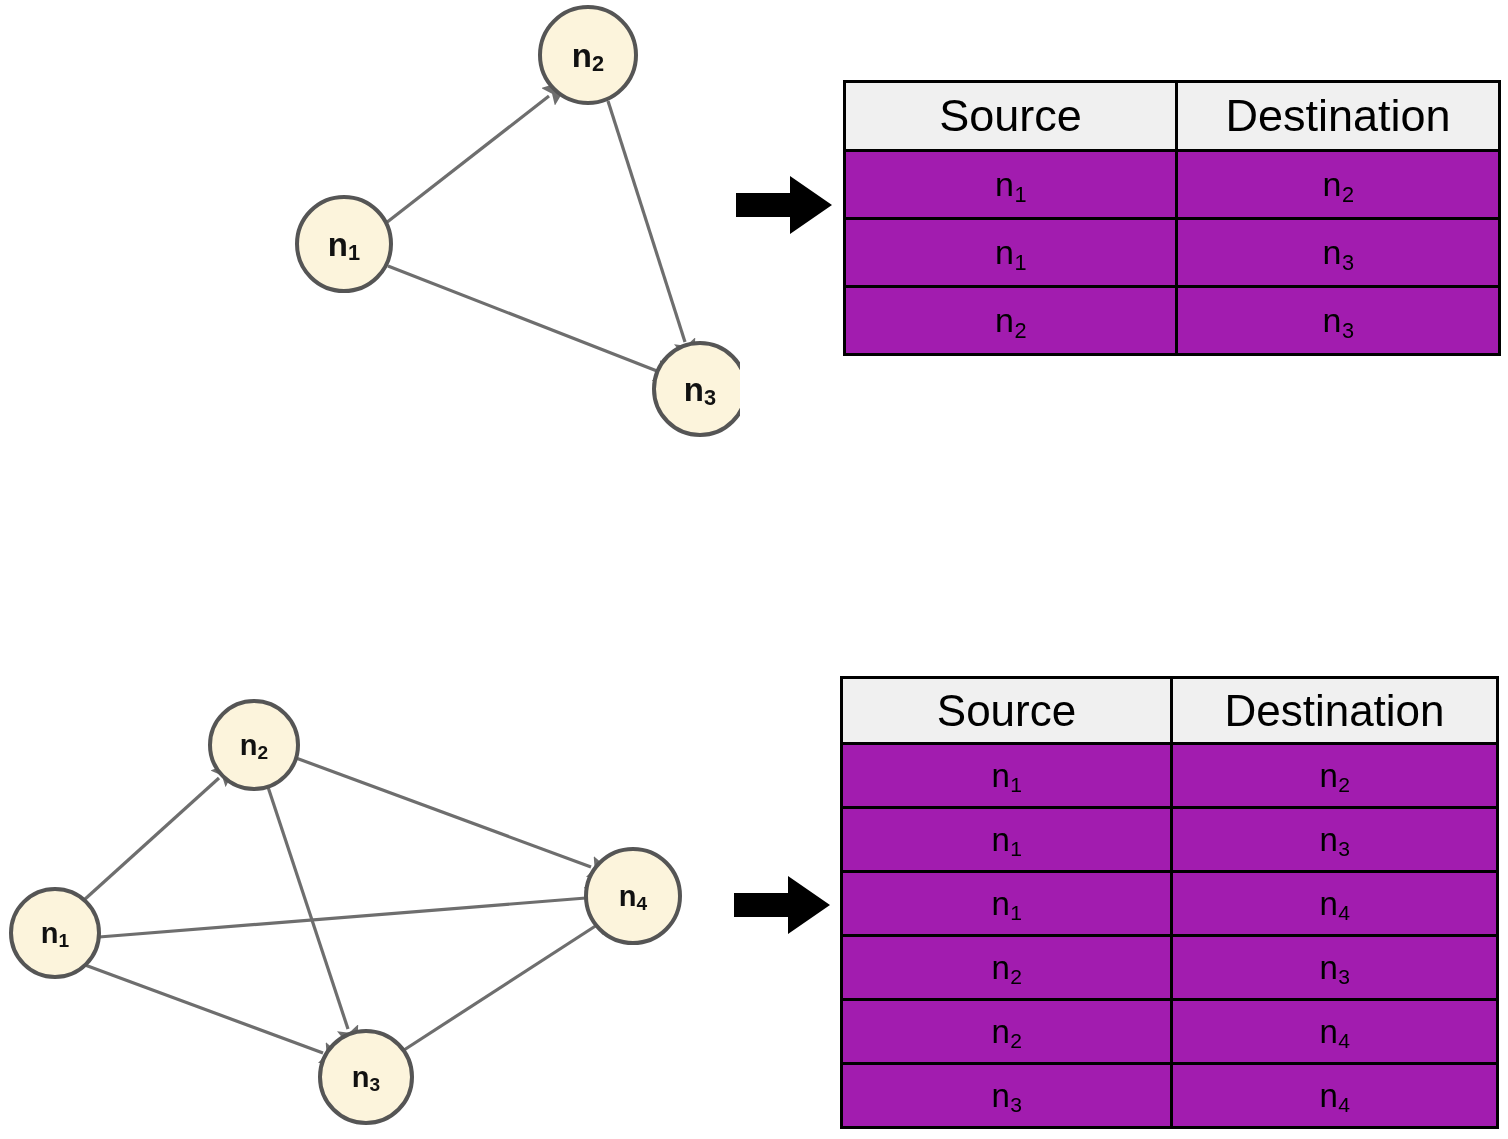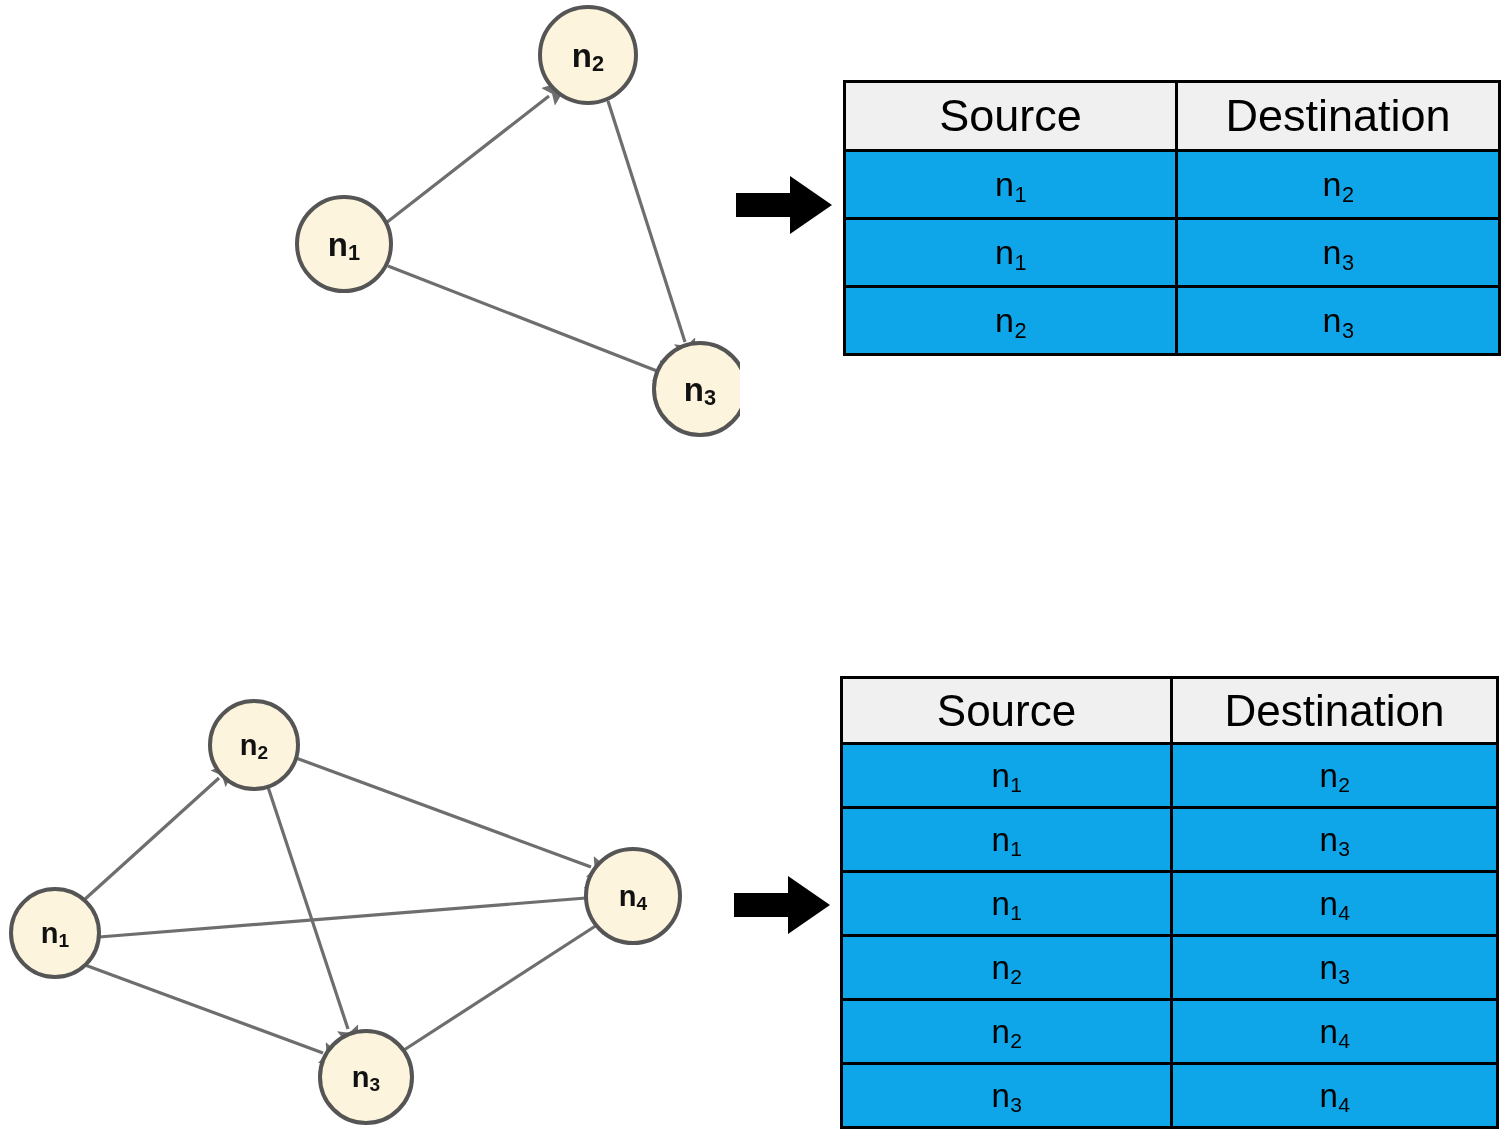--- a/index.html
+++ b/index.html
@@ -31,21 +31,21 @@
   }
   
   .big-arrow {
     position: absolute;
   }
   
   .edge-table {
     position: absolute;
     border-collapse: collapse;
     table-layout: fixed;
-    background: #0ea5e9;
+    background: #a21caf;
     border: 3px solid #000000;
   }
   .edge-table th,
   .edge-table td {
     border: 3px solid #000000;
     text-align: center;
     vertical-align: middle;
     color: #000000;
     font-family: "Liberation Sans", sans-serif;
     padding: 0;

